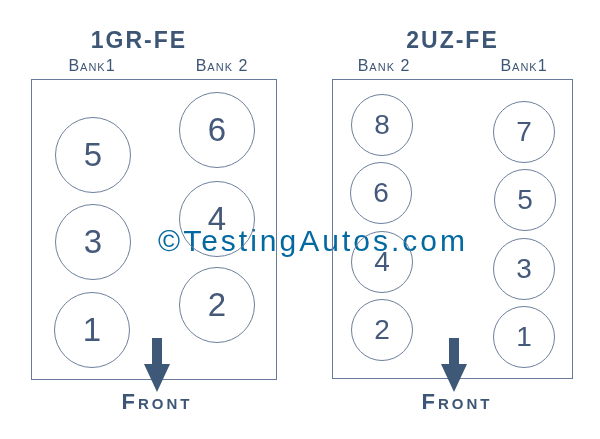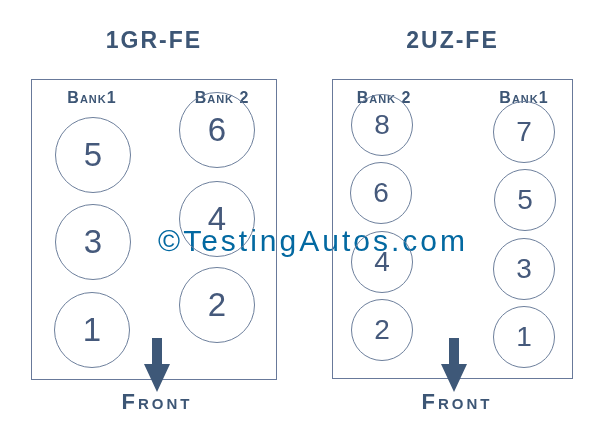--- a/index.html
+++ b/index.html
@@ -28,34 +28,33 @@
   .engine-title {
     position: absolute;
     top: 29px;
     font-size: 23px;
     font-weight: bold;
     letter-spacing: 2px;
     text-align: center;
     color: #3d5675;
     line-height: 1;
   }
-  .title-1 { left: 31px; width: 246px; }
+  .title-1 { left: 16px; width: 246px; }
   .title-2 { left: 332px; width: 241px; text-align: center; }
   .bank-label {
     position: absolute;
     top: 58px;
     transform: translateX(-50%);
     font-size: 16px;
-    font-weight: bold;
+    font-weight: normal;
     font-variant: small-caps;
     letter-spacing: 1px;
     color: #3d5675;
     line-height: 1;
     white-space: nowrap;
-    margin-top: 32px;
   }
   .engine-box {
     position: absolute;
     border: 1.5px solid #68799a;
     background: transparent;
     box-sizing: border-box;
   }
   .box-1 { left: 31px; top: 79px; width: 246px; height: 301px; }
   .box-2 { left: 332px; top: 79px; width: 241px; height: 300px; }
   .cyl {

